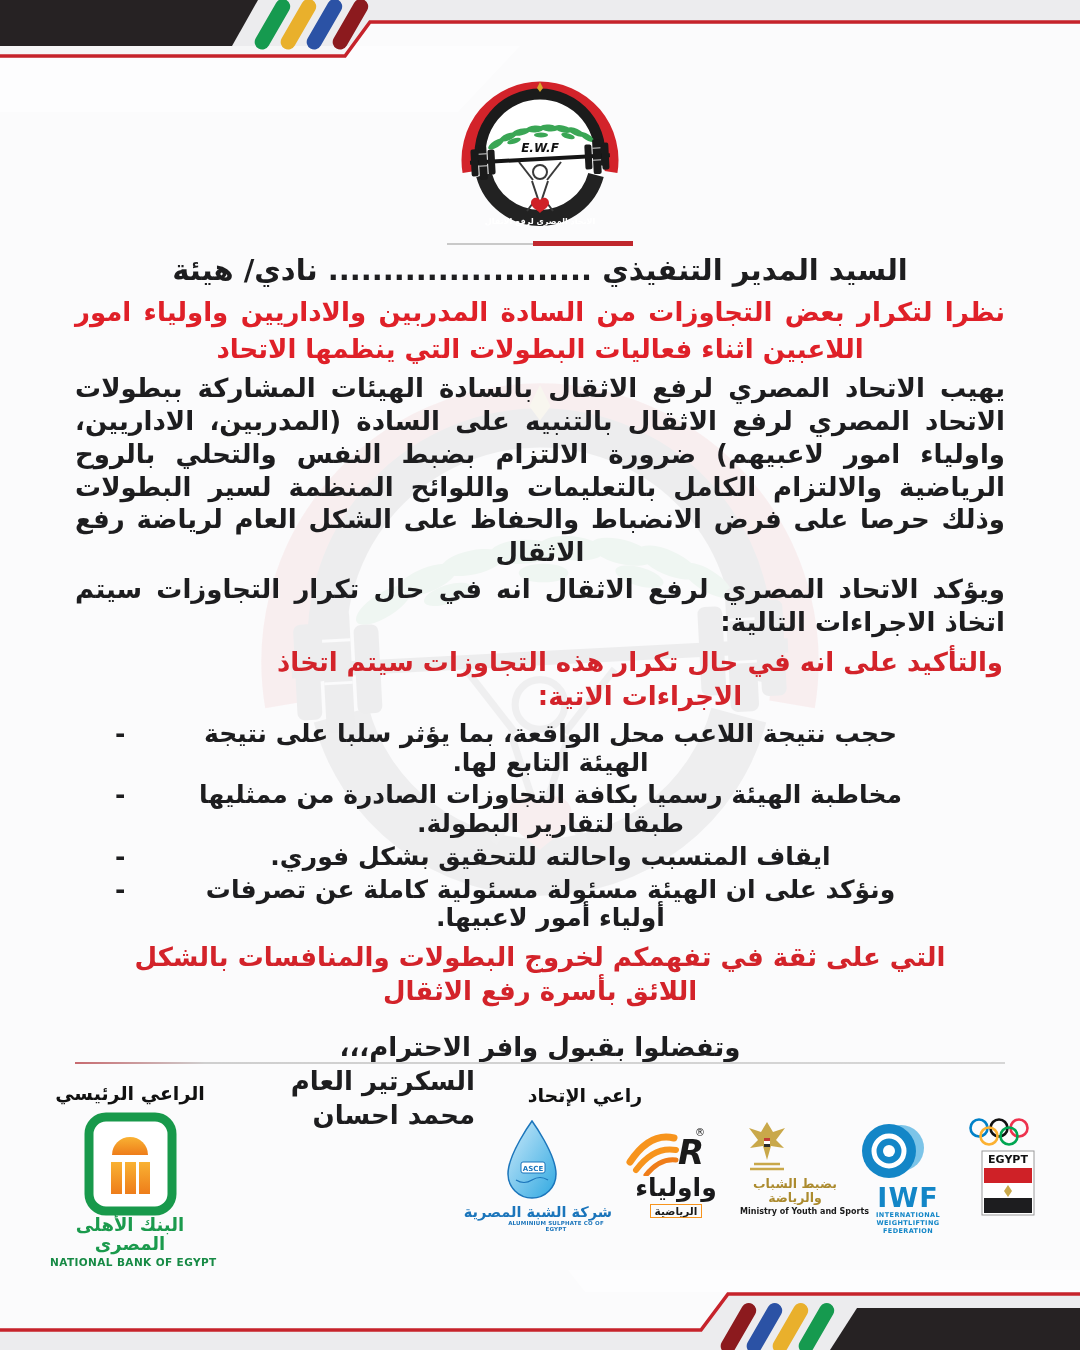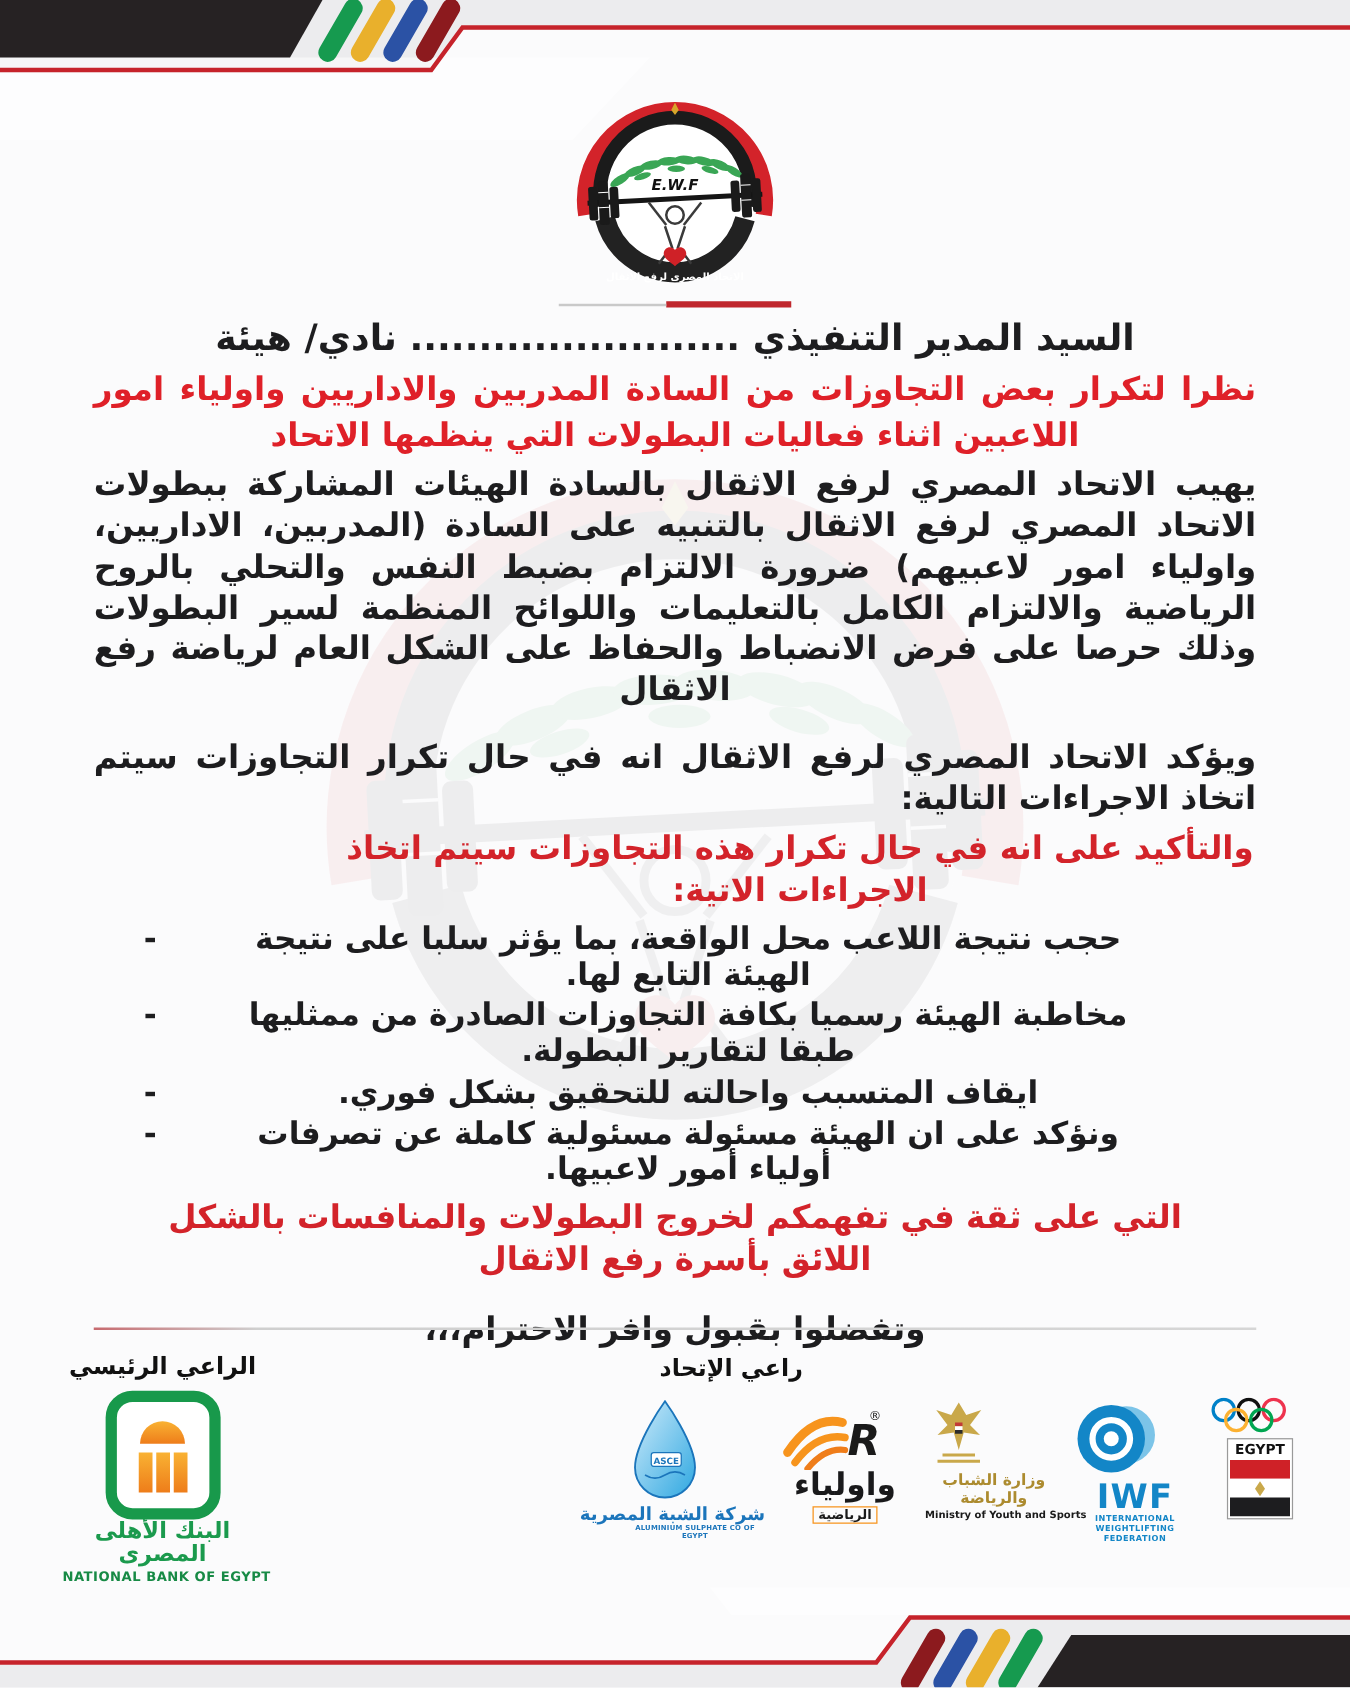--- a/index.html
+++ b/index.html
@@ -28,21 +28,21 @@
   .title-rule .r2{width:86px;height:2px;background:#c9c9c9;margin-bottom:1px;}
   .addressee{font-size:29px;font-weight:bold;text-align:center;line-height:1.25;}
   .addressee .dots{letter-spacing:1px;}
   .greeting{font-size:27px;font-weight:bold;text-align:center;margin-top:3px;line-height:1.25;}
   .red-intro{
     color:#df2028;font-size:26px;font-weight:bold;line-height:1.42;
     text-align:justify;text-align-last:center;height:78px;margin-top:6px;
   }
   .body-par{font-size:26px;font-weight:bold;line-height:1.26;text-align:justify;}
   .body-par.first{min-height:160px;text-align-last:center;}
-  .body-par.second{margin-top:21px;min-height:64px;}
+  .body-par.second{margin-top:4px;min-height:64px;}
   .warning{color:#d3232a;font-size:26px;font-weight:bold;text-align:center;margin:8px 0 6px 200px;line-height:1.3;}
   .bullets{margin:2px 75px 0 30px;}
   .bullet{display:flex;direction:ltr;align-items:flex-start;margin-bottom:4px;}
   .bullet .dash{width:56px;padding-left:10px;font-size:25px;font-weight:bold;line-height:1.15;}
   .bullet .btext{flex:1;text-align:center;font-size:25px;font-weight:bold;line-height:1.15;direction:rtl;}
   .closing-red{color:#d3232a;font-size:26px;font-weight:bold;text-align:center;line-height:1.3;max-width:850px;margin:8px auto 0 auto;}
   .salutation{font-size:26px;font-weight:bold;text-align:center;margin-top:22px;line-height:1.25;}
   .signature{width:120px;margin-right:530px;text-align:right;font-size:26px;font-weight:bold;line-height:1.3;margin-top:2px;white-space:nowrap;}
 
   .divider{position:absolute;left:75px;right:75px;top:1062px;height:2px;
@@ -199,20 +199,24 @@
     <div class="bullet">
       <span class="dash">-</span>
       <span class="btext">ونؤكد على ان الهيئة مسئولة مسئولية كاملة عن تصرفات أولياء أمور لاعبيها.</span>
     </div>
   </div>
 
   <div class="closing-red">التي على ثقة في تفهمكم لخروج البطولات والمنافسات بالشكل اللائق بأسرة رفع الاثقال</div>
 
   <div class="salutation">وتفضلوا بقبول وافر الاحترام،،،</div>
 
+  <div class="signature">
+    <div>السكرتير العام</div>
+    <div>محمد احسان</div>
+  </div>
 </div>
 
 <div class="divider"></div>
 
 <div class="sponsors">
 
   <div class="sponsor-main">
     <div class="sp-label">الراعي الرئيسي</div>
     <svg class="nbe-svg" width="95" height="104" viewBox="0 0 95 104">
       <rect x="6" y="5" width="83" height="94" rx="17" fill="#ffffff" stroke="#18994b" stroke-width="9"></rect>
@@ -253,21 +257,21 @@
     </div>
 
     <div class="fl fl-ministry">
       <svg width="54" height="58" viewBox="0 0 54 58">
         <path d="M27,4 L33,14 L45,10 L36,22 L44,30 L31,28 L27,42 L23,28 L10,30 L18,22 L9,10 L21,14 Z" fill="#c9a84a"></path>
         <rect x="24" y="20" width="6" height="3" fill="#c23b36"></rect>
         <rect x="24" y="23" width="6" height="3" fill="#ffffff"></rect>
         <rect x="24" y="26" width="6" height="3" fill="#2b2b2b"></rect>
         <path d="M14,46 h26 M10,51 h34" stroke="#c9a84a" stroke-width="2.5"></path>
       </svg>
-      <div class="min-ar">وزارة الشباب والرياضة</div>
+      <div class="min-ar">بضبط الشباب والرياضة</div>
       <div class="min-en">Ministry of Youth and Sports</div>
     </div>
 
     <div class="fl fl-iwf">
       <svg width="66" height="62" viewBox="0 0 66 62">
         <circle cx="41" cy="28" r="23" fill="#7cc4e8"></circle>
         <circle cx="29" cy="31" r="27" fill="#1386c7"></circle>
         <circle cx="29" cy="31" r="15" fill="none" stroke="#ffffff" stroke-width="5"></circle>
         <circle cx="29" cy="31" r="6" fill="#ffffff"></circle>
       </svg>

